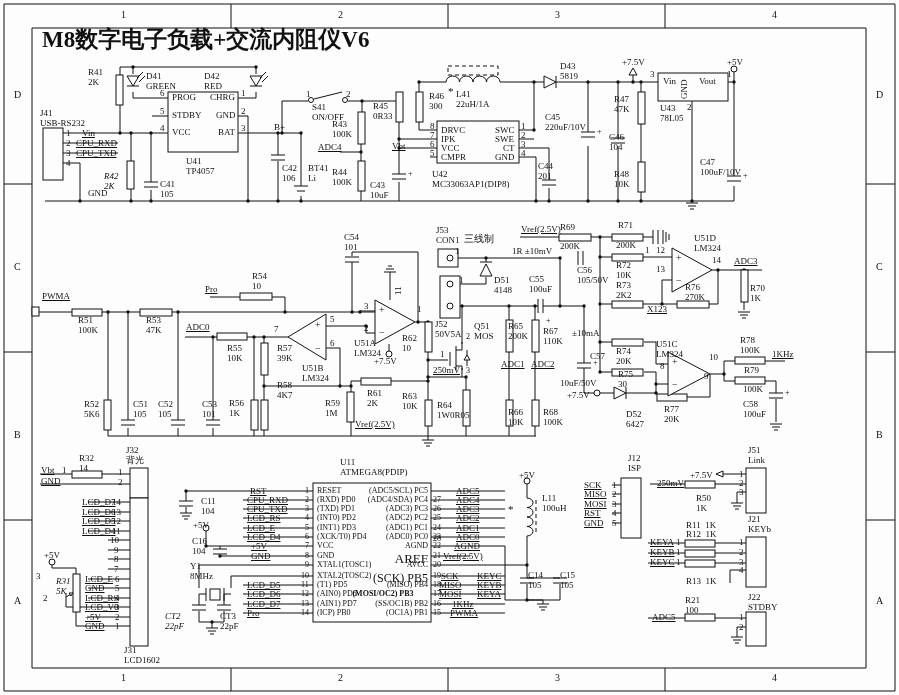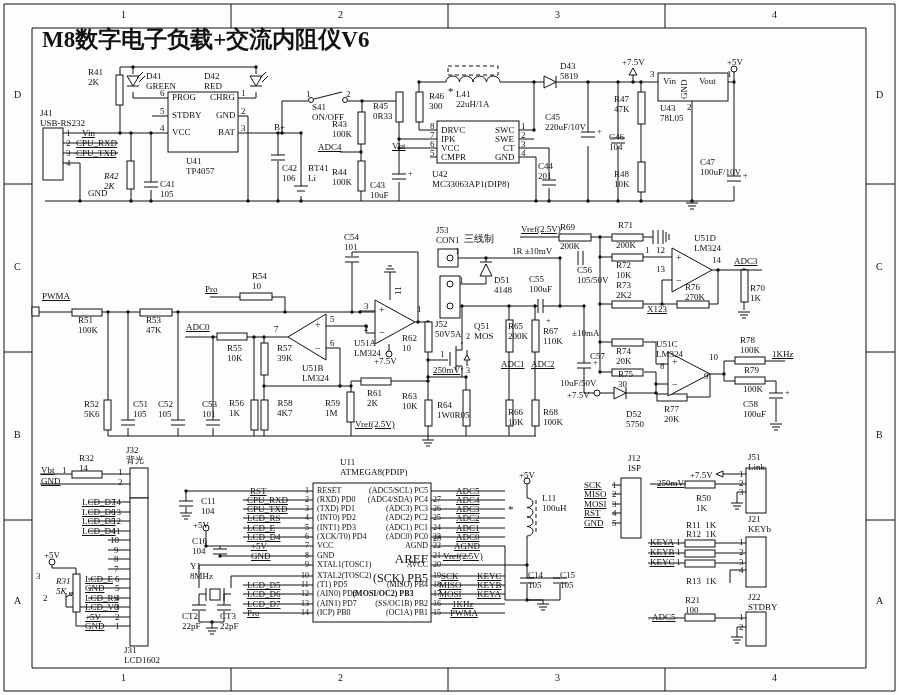--- a/index.html
+++ b/index.html
@@ -905,21 +905,21 @@
 101</div>
       <div class="t" style="left: 229px; top: 399px;">R56
 1K</div>
       <div class="t" style="left: 274px; top: 325px;">7</div>
       <div class="t" style="left: 277px; top: 344px;">R57
 39K</div>
       <div class="t" style="left: 302px; top: 364px;">U51B
 LM324</div>
       <div class="t" style="left: 330px; top: 315px;">5</div>
       <div class="t" style="left: 330px; top: 339px;">6</div>
-      <div class="t" style="left: 277px; top: 399px; text-align: right;">R58
+      <div class="t" style="left: 277px; top: 381px;">R58
 4K7</div>
       <div class="t" style="left: 325px; top: 399px;">R59
 1M</div>
       <div class="t u" style="left: 355px; top: 420px;">Vref(2.5V)</div>
       <div class="t" style="left: 344px; top: 233px;">C54
 101</div>
       <div class="t" style="left: 354px; top: 339px;">U51A
 LM324</div>
       <div class="t rot" style="left: 394px; top: 295px;">11</div>
       <div class="t" style="left: 364px; top: 302px;">3</div>
@@ -990,21 +990,21 @@
       <div class="t" style="left: 616px; top: 347px;">R74
 20K</div>
       <div class="t" style="left: 656px; top: 340px;">U51C
 LM324</div>
       <div class="t" style="left: 660px; top: 362px;">8</div>
       <div class="t" style="left: 709px; top: 353px;">10</div>
       <div class="t" style="left: 704px; top: 372px;">9</div>
       <div class="t" style="left: 618px; top: 370px;">R75
 30</div>
       <div class="t" style="left: 626px; top: 410px;">D52
-5750</div>
+6427</div>
       <div class="t" style="left: 664px; top: 405px;">R77
 20K</div>
       <div class="t" style="left: 740px; top: 336px;">R78
 100K</div>
       <div class="t u" style="left: 772px; top: 350px;">1KHz</div>
       <div class="t" style="left: 744px; top: 366px;">R79</div>
       <div class="t" style="left: 743px; top: 385px;">100K</div>
       <div class="t" style="left: 743px; top: 400px;">C58
 100uF</div>
       <div class="t u" style="left: 41px; top: 466px;">Vbt</div>
@@ -1047,21 +1047,21 @@
       <div class="t" style="left: 56px; top: 577px; font-style: italic;">R31
 5K</div>
       <div class="t" style="left: 43px; top: 594px;">2</div>
       <div class="t" style="left: 201px; top: 497px;">C11
 104</div>
       <div class="t" style="left: 193px; top: 521px;">+5V</div>
       <div class="t" style="left: 192px; top: 537px;">C16
 104</div>
       <div class="t" style="left: 190px; top: 562px;">Y1
 8MHz</div>
-      <div class="t" style="left: 182px; top: 612px;">CT2
+      <div class="t" style="left: 165px; top: 612px; font-style: italic;">CT2
 22pF</div>
       <div class="t" style="left: 220px; top: 612px;">CT3
 22pF</div>
       <div class="t" style="left: 340px; top: 458px;">U11
 ATMEGA8(PDIP)</div>
       <div class="t" style="left: 317px; top: 487px; font-size: 8px;">RESET</div>
       <div class="t" style="left: 317px; top: 496px; font-size: 8px;">(RXD) PD0</div>
       <div class="t" style="left: 317px; top: 505px; font-size: 8px;">(TXD) PD1</div>
       <div class="t" style="left: 317px; top: 514px; font-size: 8px;">(INT0) PD2</div>
       <div class="t" style="left: 317px; top: 524px; font-size: 8px;">(INT1) PD3</div>
@@ -1161,21 +1161,21 @@
       <div class="t u" style="left: 584px; top: 500px;">MOSI</div>
       <div class="t" style="left: 612px; top: 500px;">3</div>
       <div class="t u" style="left: 584px; top: 509px;">RST</div>
       <div class="t" style="left: 612px; top: 509px;">4</div>
       <div class="t u" style="left: 584px; top: 519px;">GND</div>
       <div class="t" style="left: 612px; top: 519px;">5</div>
       <div class="t u" style="left: 657px; top: 479px;">250mV</div>
       <div class="t" style="left: 690px; top: 471px;">+7.5V</div>
       <div class="t" style="left: 696px; top: 494px;">R50
 1K</div>
-      <div class="t" style="left: 748px; top: 446px; margin-top: 7px;">J51
+      <div class="t" style="left: 748px; top: 446px;">J51
 Link</div>
       <div class="t" style="left: 739px; top: 470px;">1</div>
       <div class="t" style="left: 739px; top: 479px;">2</div>
       <div class="t" style="left: 739px; top: 488px;">3</div>
       <div class="t" style="left: 686px; top: 521px;">R11  1K</div>
       <div class="t" style="left: 686px; top: 530px;">R12  1K</div>
       <div class="t u" style="left: 650px; top: 538px;">KEYA</div>
       <div class="t" style="left: 676px; top: 538px;">1</div>
       <div class="t u" style="left: 650px; top: 548px;">KEYB</div>
       <div class="t" style="left: 676px; top: 548px;">1</div>

